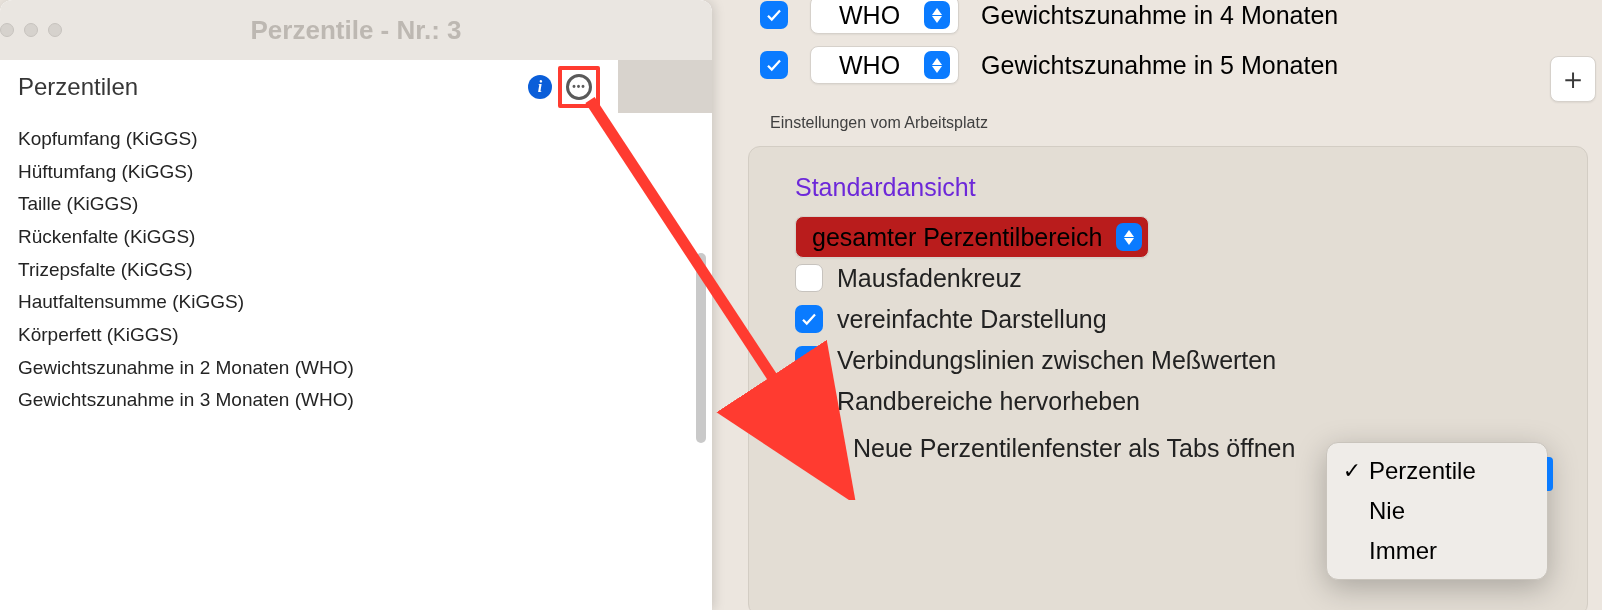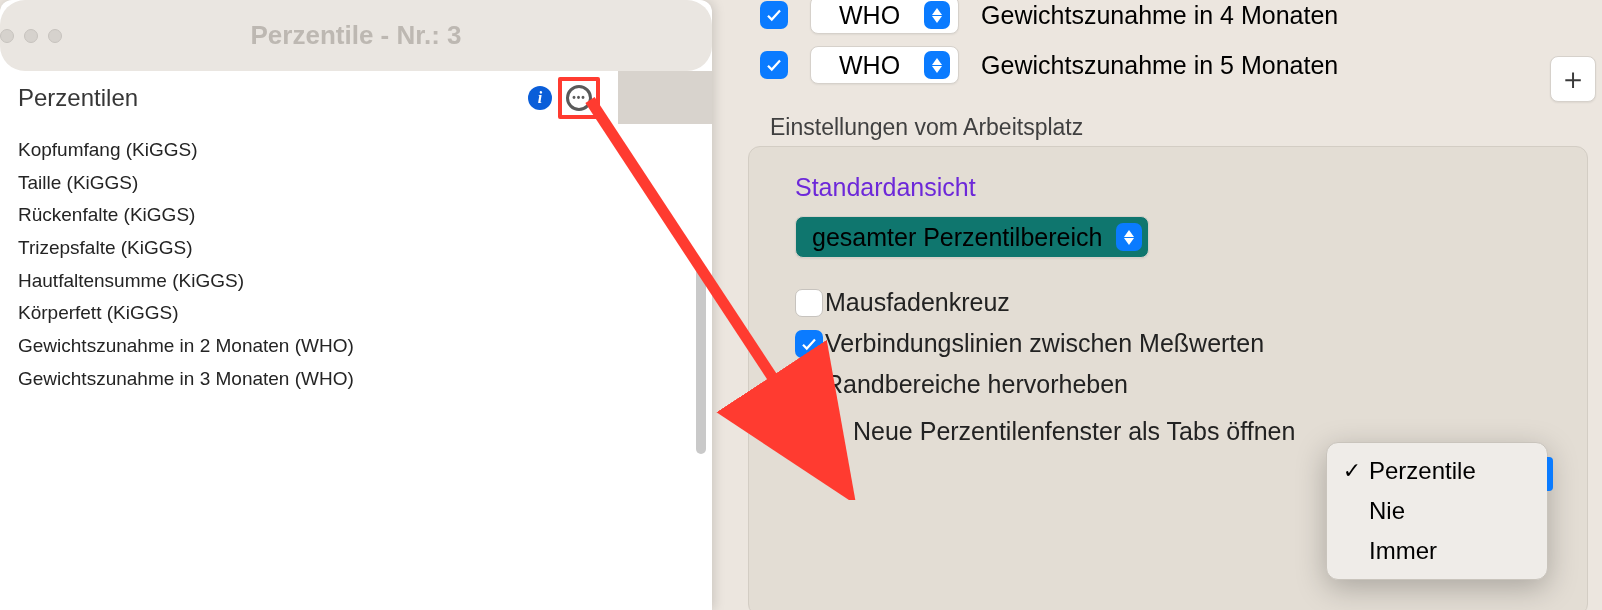--- a/index.html
+++ b/index.html
@@ -21,28 +21,27 @@
     width: 712px;
     height: 610px;
     background: #fff;
     border-top-left-radius: 12px;
     border-top-right-radius: 12px;
     box-shadow: 2px 0 12px rgba(0,0,0,0.15);
     z-index: 5;
     overflow: hidden;
   }
   .titlebar {
-    height: 71px;
+    height: 60px;
     background: #eae6e1;
     display: flex;
     align-items: center;
     border-top-left-radius: 12px;
     border-top-right-radius: 12px;
     position: relative;
-    border-radius: 25px;
   }
   .traffic-lights {
     display: flex;
     gap: 10px;
   }
   .traffic-light {
     width: 14px; height: 14px;
     border-radius: 50%;
     background: #d6d2cd;
     border: 1px solid #c7c3be;
@@ -185,45 +184,44 @@
     border:1px solid #d6d1cb; border-radius:8px;
     display:flex; align-items:center; justify-content:center;
     font-size:30px; color:#3a3a3a;
     z-index:3;
     box-shadow: 0 1px 2px rgba(0,0,0,0.07);
   }
 
   
   .settings-heading {
     position:absolute; left:770px; top:114px;
-    font-size:23px; color:#404040;
+    font-size:16px; color:#404040;
     z-index:3;
   }
   .settings-panel {
     position:absolute; left:748px; top:146px;
     width:840px; height:470px;
     background:#e3ddd4;
     border:1px solid #d3cdc4;
     border-radius:12px;
     z-index:3;
     padding: 26px 30px 20px 46px;
   }
   .settings-label {
     font-size:25px; color:#6d28d9;
     margin-bottom: 14px;
   }
   .settings-select {
-    background:#0f766e; border:1px solid #d6d1cb; border-radius:8px;
+    background:#b91c1c; border:1px solid #d6d1cb; border-radius:8px;
     height:42px; display:inline-flex; align-items:center;
     padding: 0 6px 0 16px; font-size:25px; gap: 14px;
     box-shadow: 0 1px 2px rgba(0,0,0,0.06);
-    margin-bottom: 24px;
   }
   .opt-row {
-    display:flex; align-items:center; gap:2px;
+    display:flex; gap:14px;
     font-size:25px; color:#222;
     margin: 6px 0 12px 0;
   }
   .opt-row.indent { margin-left: 58px; margin-top: 18px;}
   .opt-row .mac-checkbox { flex:0 0 28px; }
 
   
   .arrow-svg {
     position:absolute;
     left: 570px; top: 70px;
@@ -336,20 +334,28 @@
   <div class="opt-row">
     <div class="mac-checkbox unchecked"></div>
     <span>Mausfadenkreuz</span>
   </div>
   <div class="opt-row">
     <div class="mac-checkbox">
       <svg viewBox="0 0 24 24">
           <polyline points="4 13 9 18 20 6"></polyline>
         </svg>
     </div>
+    <span>vereinfachte Darstellung</span>
+  </div>
+  <div class="opt-row">
+    <div class="mac-checkbox">
+      <svg viewBox="0 0 24 24">
+          <polyline points="4 13 9 18 20 6"></polyline>
+        </svg>
+    </div>
     <span>Verbindungslinien zwischen Meßwerten</span>
   </div>
   <div class="opt-row">
     <div class="mac-checkbox unchecked"></div>
     <span>Randbereiche hervorheben</span>
   </div>
 
   <div class="opt-row indent">
     <span>Neue Perzentilenfenster als Tabs öffnen</span>
   </div>
@@ -400,20 +406,21 @@
         <span class="more-wrap">
           <span class="more-icon">•••</span>
         </span>
       </span>
     </div>
   </div>
 
   <div class="list-area">
     <div class="list">
       <div class="list-item"><span>Kopfumfang (KiGGS)</span></div>
+      <div class="list-item"><span>Hüftumfang (KiGGS)</span></div>
       <div class="list-item"><span>Taille (KiGGS)</span></div>
       <div class="list-item"><span>Rückenfalte (KiGGS)</span></div>
       <div class="list-item"><span>Trizepsfalte (KiGGS)</span></div>
       <div class="list-item"><span>Hautfaltensumme (KiGGS)</span></div>
       <div class="list-item"><span>Körperfett (KiGGS)</span></div>
       <div class="list-item"><span>Gewichtszunahme in 2 Monaten (WHO)</span></div>
       <div class="list-item"><span>Gewichtszunahme in 3 Monaten (WHO)</span></div>
     </div>
     <div class="left-scrollbar"></div>
   </div>

